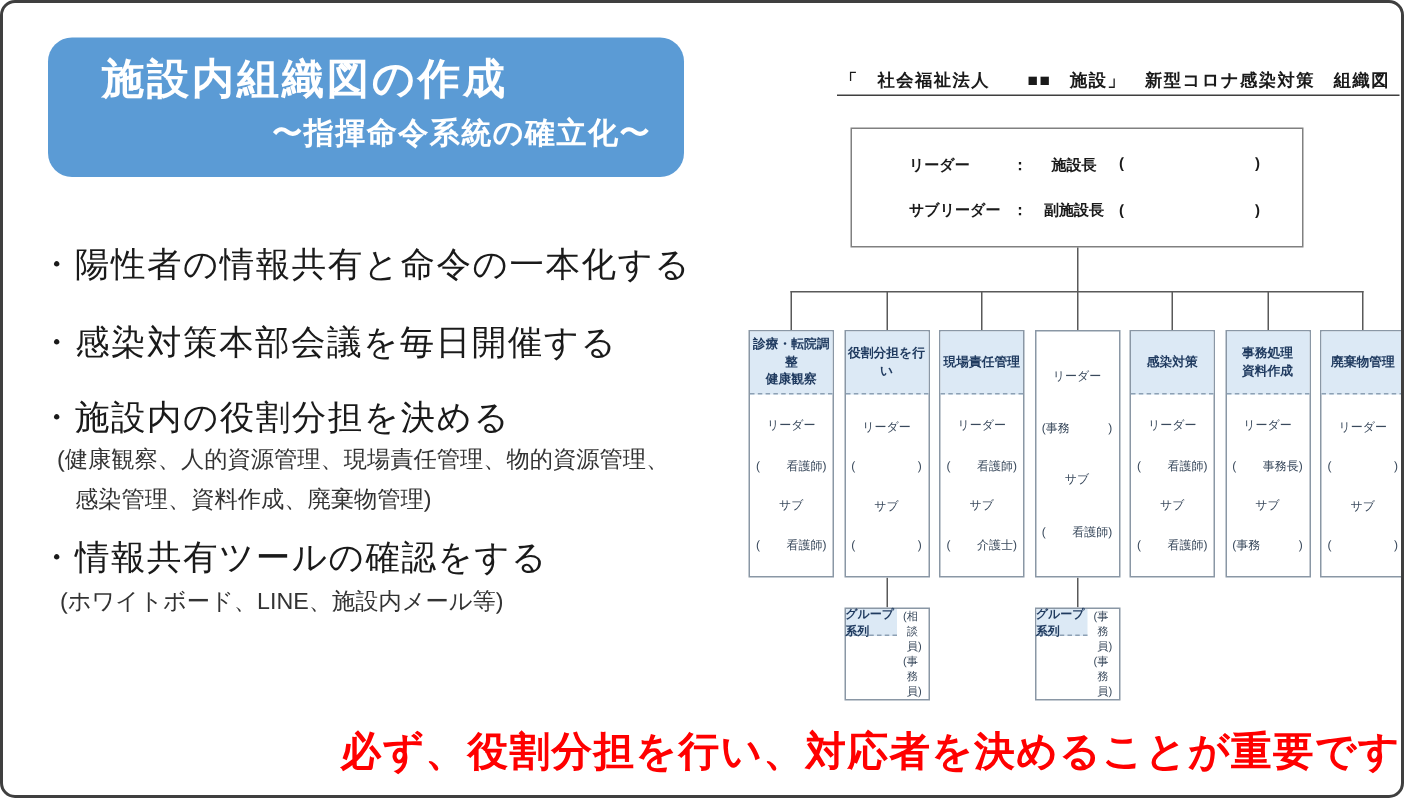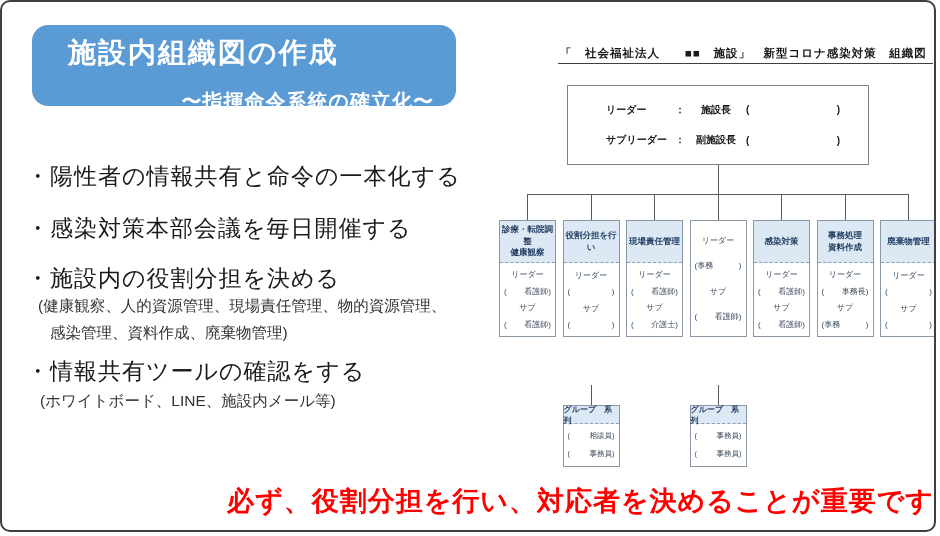--- a/index.html
+++ b/index.html
@@ -1,24 +1,24 @@
 <!DOCTYPE html>
 <html style="--accent_blue: #5B9BD5; --light_blue: #DCE9F5; --alert_red: #FF0000;"><head>
 <meta charset="utf-8">
 <style>
   html,body{margin:0;padding:0;background:#fff;}
   body{width:940px;height:536px;font-family:"Liberation Sans","DejaVu Sans",sans-serif;}
   .slide{position:relative;width:936px;height:532px;margin:0;border:2px solid #3f3f3f;
          border-radius:10px;background:#fff;overflow:hidden;box-sizing:border-box;}
 
   
-  .banner{position:absolute;left:30px;top:23px;width:424px;height:81px;
+  .banner{position:absolute;left:30px;top:23px;width:424px;height:93px;
           background:var(--accent_blue,#5B9BD5);border-radius:16px;color:#fff;box-sizing:border-box;font-family:Liberation Serif, serif;}
   .banner-title{font-size:28px;font-weight:bold;margin:9px 0 0 36px;letter-spacing:2px;}
-  .banner-subtitle{font-size:20px;font-weight:bold;text-align:right;margin:16px 22px 0 0;letter-spacing:1px;}
+  .banner-subtitle{font-size:20px;font-weight:bold;text-align:right;margin:3px 22px 0 0;letter-spacing:1px;}
 
   
   .bullet{position:absolute;left:24px;width:470px;font-size:23px;color:#1a1a1a;letter-spacing:1px;white-space:nowrap;}
   .bullet-0{top:159px}.bullet-1{top:211px}.bullet-2{top:261px}.bullet-3{top:354px}
   .note{position:absolute;font-size:15.5px;color:#333;white-space:nowrap;}
   .note-2-0{left:36px;top:294px}.note-2-1{left:48px;top:321px}.note-3-0{left:38px;top:389px}
 
   
   .org-title{position:absolute;left:556px;top:44px;font-size:11.5px;font-weight:bold;color:#1a1a1a;
              border-bottom:1.5px solid #3f3f3f;padding:0 6px 2px 2px;white-space:nowrap;letter-spacing:1px;}
@@ -30,33 +30,33 @@
   .lb-role{width:52px;text-align:center;}
   .lb-open{margin-left:4px;}
   .lb-close{margin-left:auto;}
 
   .line{position:absolute;background:#595959;}
   .stem{left:715.5px;top:163px;width:1px;height:29px;}
   .hline{left:525px;top:192px;width:382px;height:1px;}
   .vdrop{top:192px;width:1px;height:26px;}
   .gstem{top:383px;width:1px;height:20px;}
 
-  .columns{position:absolute;left:497px;top:218px;width:438px;height:117px;
+  .columns{position:absolute;left:497px;top:218px;width:438px;height:165px;
            display:flex;justify-content:space-between;}
   .col{width:57px;border:1px solid #8a97a5;background:#fff;box-sizing:border-box;
        display:flex;flex-direction:column;}
   .col-head{height:41px;background:var(--light_blue,#DCE9F5);border-bottom:1px dashed #8ca0b4;
             display:flex;flex-direction:column;justify-content:center;align-items:center;
             font-size:8.5px;font-weight:bold;color:#1f3a5f;line-height:1.35;text-align:center;}
   .col-body{flex:1;display:flex;flex-direction:column;justify-content:space-evenly;}
   .crow{font-size:8px;color:#39495c;display:flex;align-items:center;justify-content:center;}
   .crow.paren{justify-content:space-between;padding:0 4px;}
 
   .gbox{position:absolute;top:403px;width:57px;height:62px;border:1px solid #8a97a5;background:#fff;
-        box-sizing:border-box;display:flex;flex-direction:column;}
+        box-sizing:border-box;display:flex;flex-direction:row;}
   .gbox-head{height:17px;background:var(--light_blue,#DCE9F5);border-bottom:1px dashed #8ca0b4;
              display:flex;align-items:center;justify-content:center;
              font-size:8px;font-weight:bold;color:#1f3a5f;}
   .gbox-body{flex:1;display:flex;flex-direction:column;justify-content:space-evenly;}
   .grow{font-size:7.5px;color:#39495c;display:flex;justify-content:space-between;padding:0 4px;}
 
   
   .footer-msg{position:absolute;left:0;top:481px;width:100%;text-align:right;
               font-size:27px;font-weight:bold;color:var(--alert_red,#FF0000);letter-spacing:1px;}
 </style>

